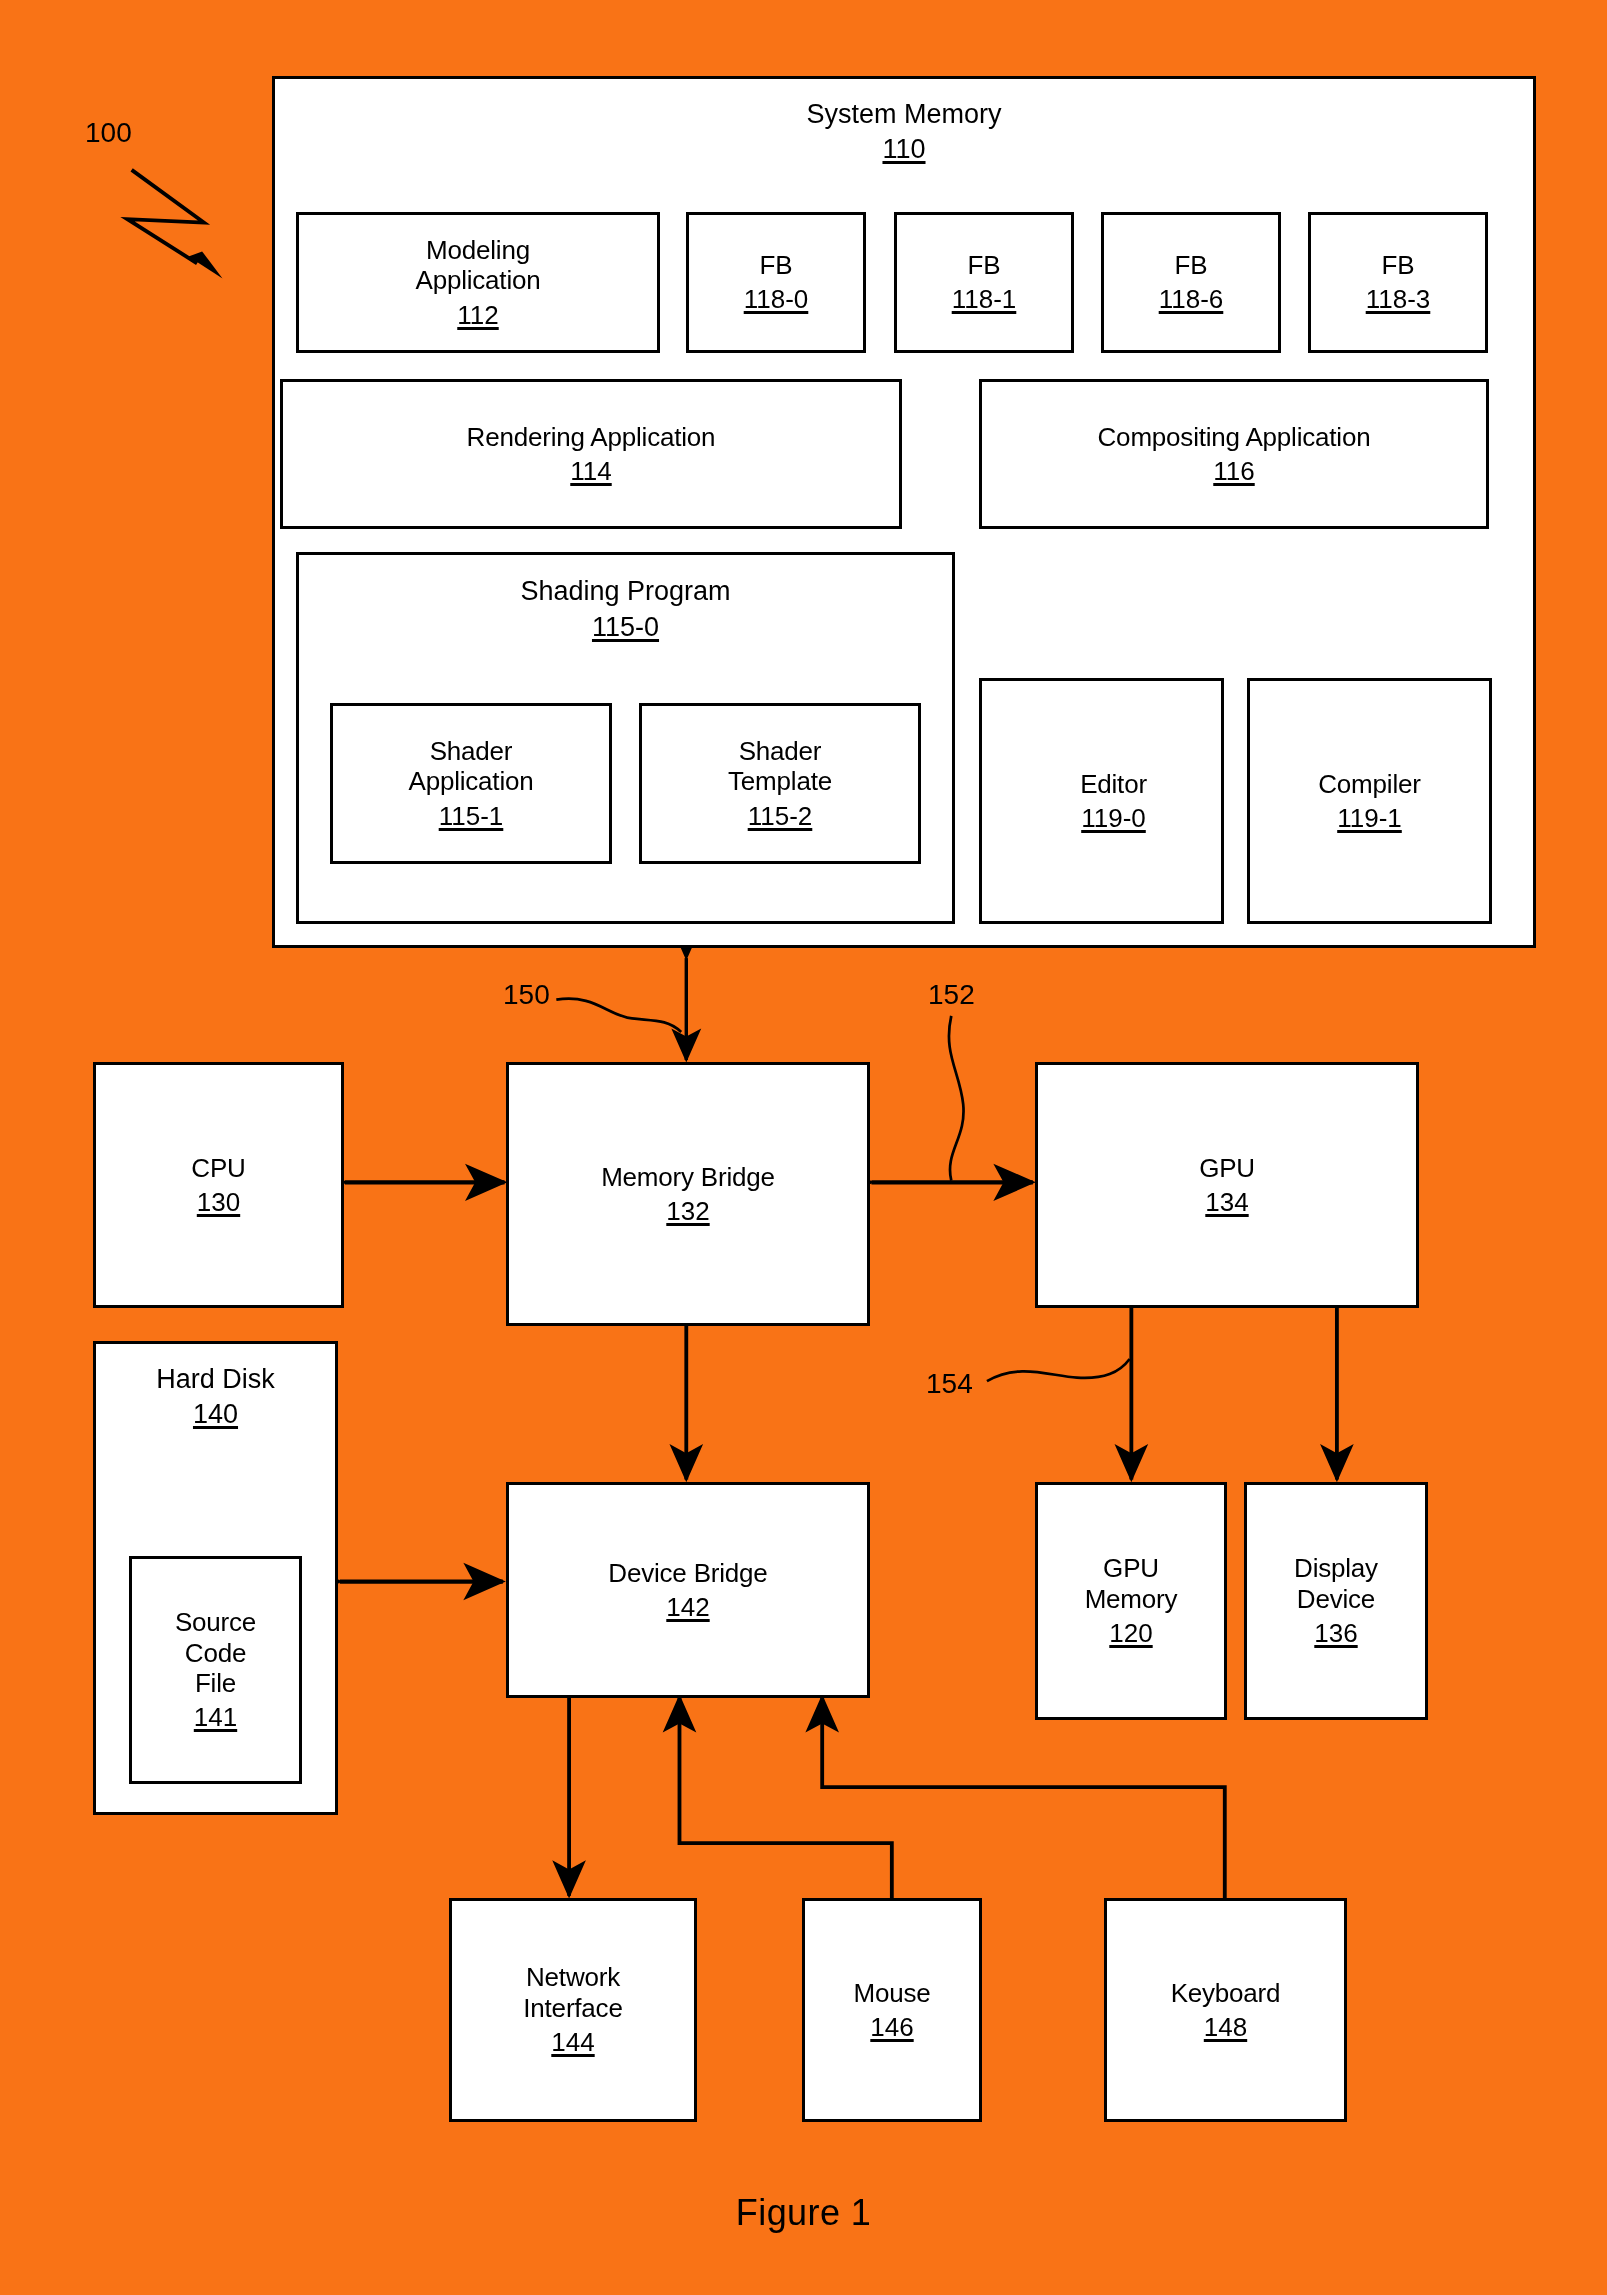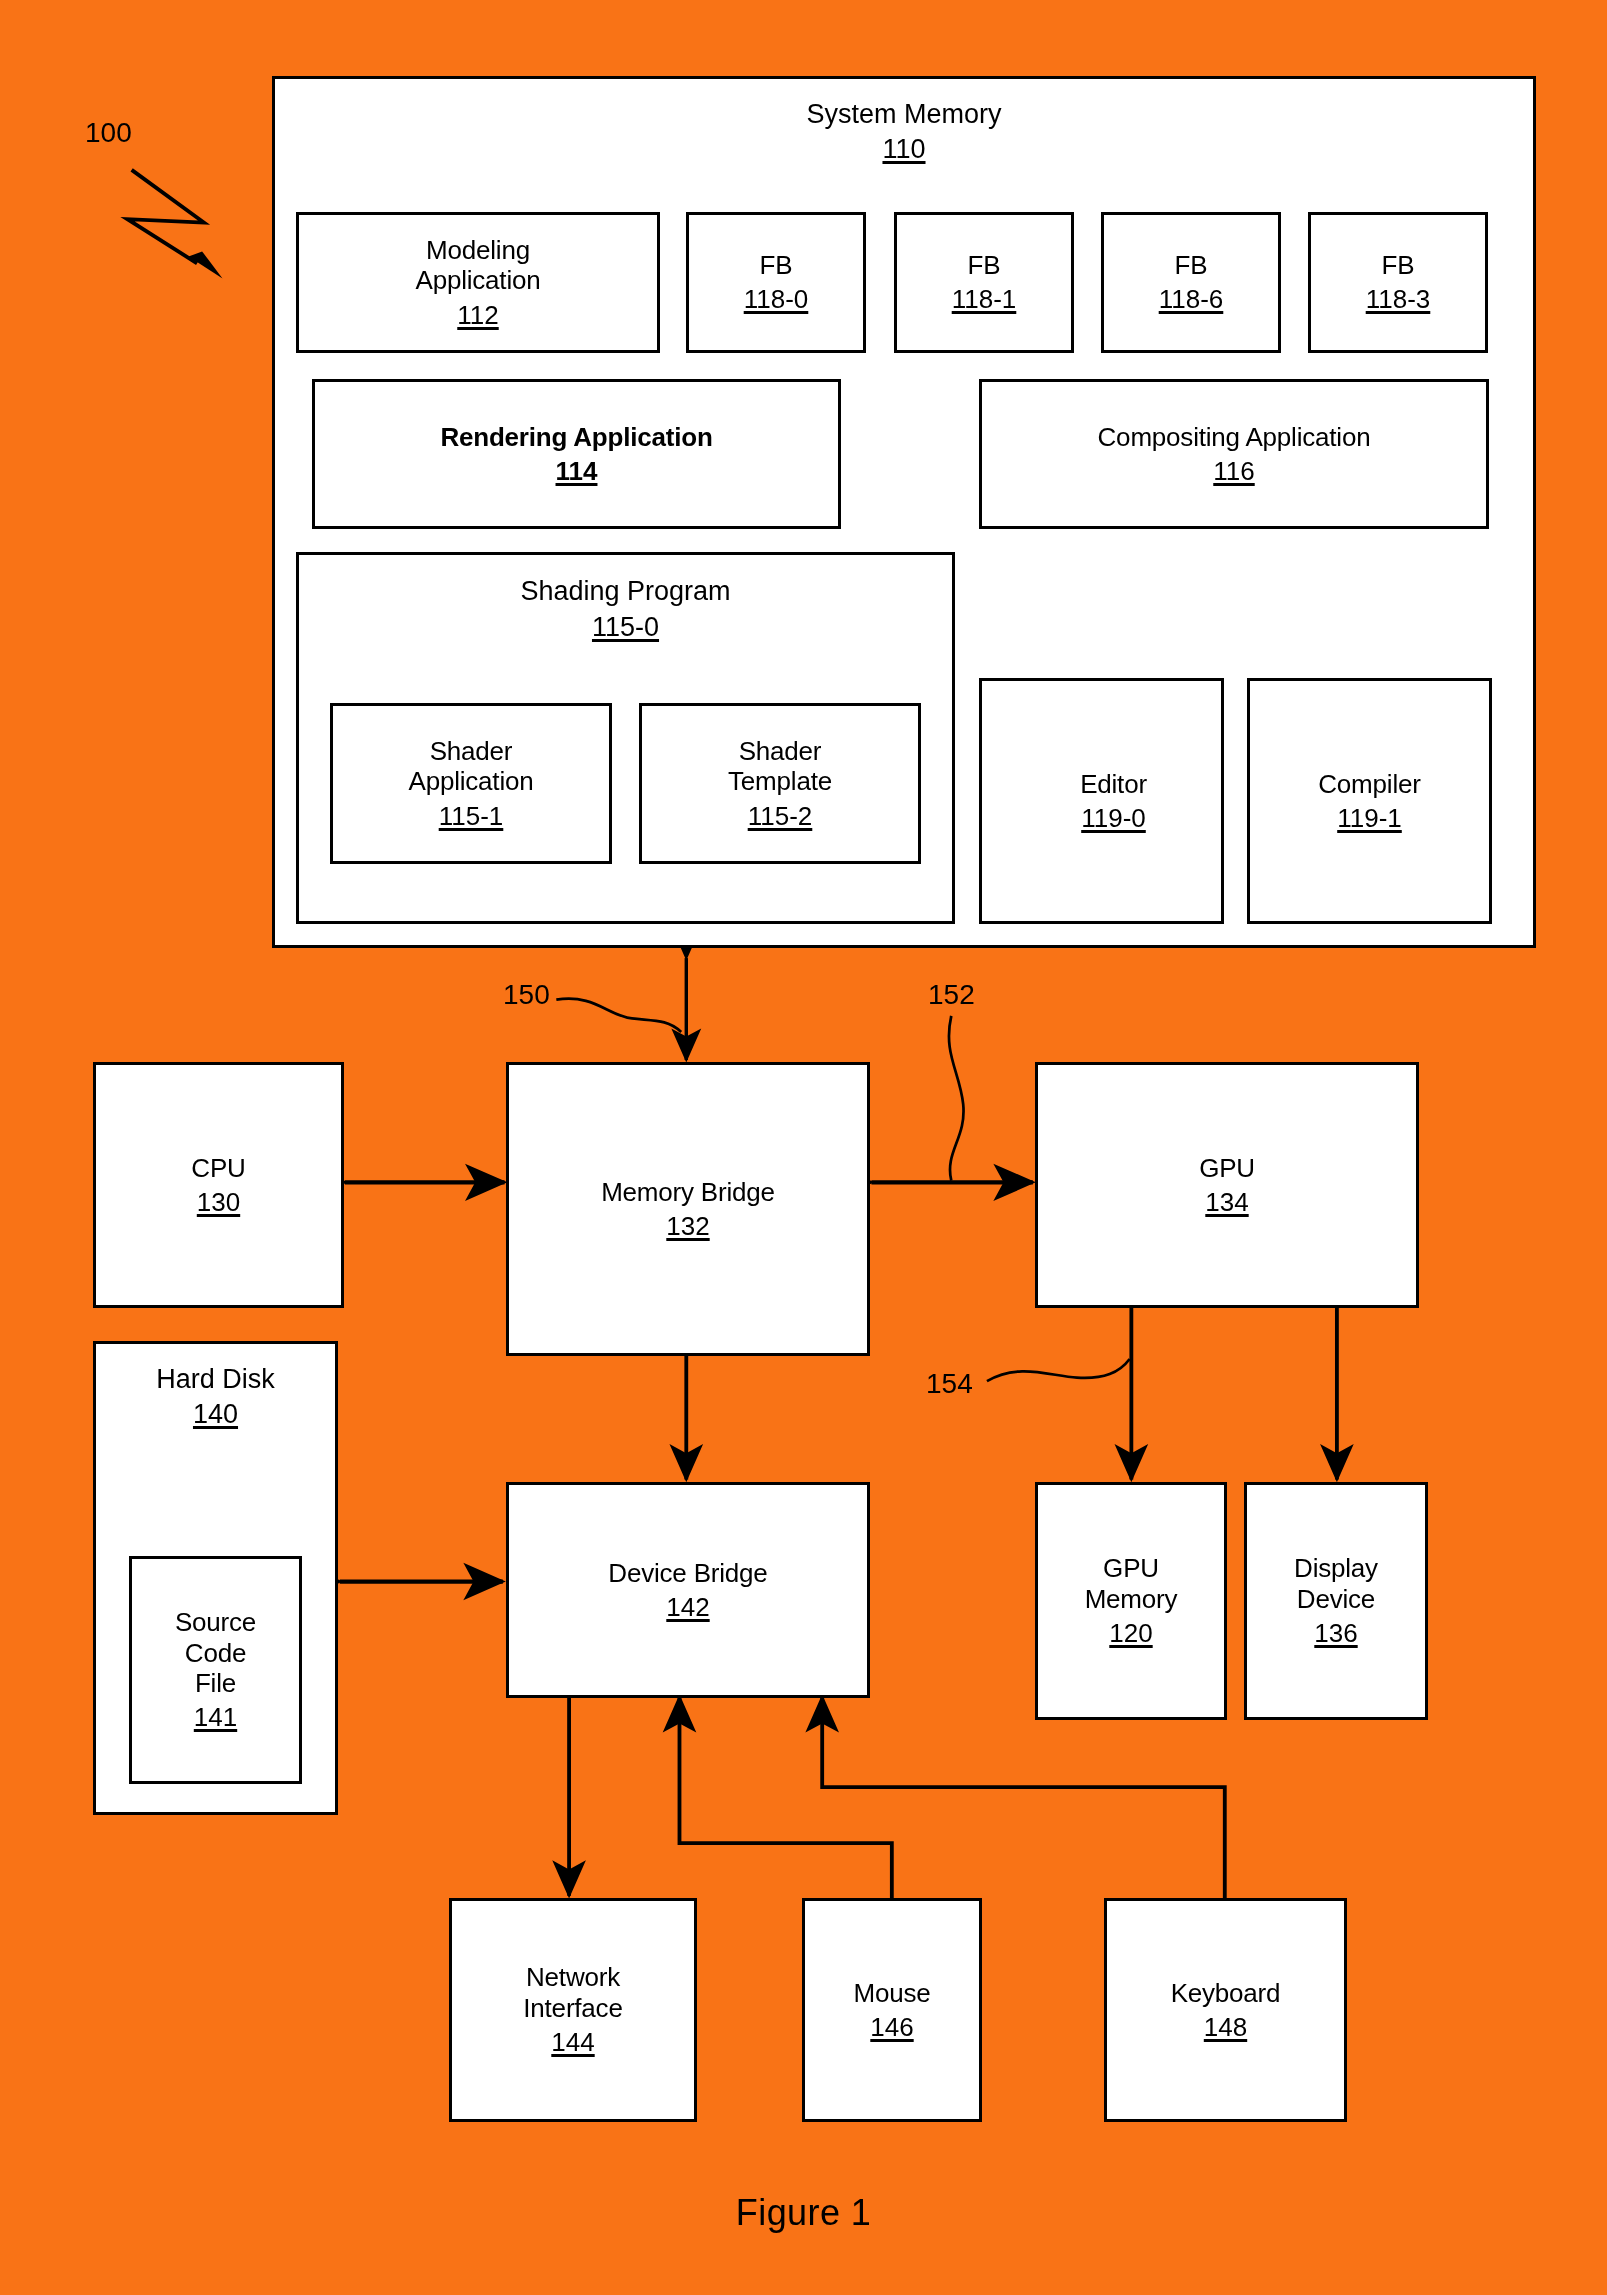--- a/index.html
+++ b/index.html
@@ -166,21 +166,21 @@
   </div>
   <div class="box thick" style="left:1101px; top:212px; width:180px; height:141px;">
     <div class="lbl">FB</div>
     <div class="num">118-6</div>
   </div>
   <div class="box thick" style="left:1308px; top:212px; width:180px; height:141px;">
     <div class="lbl">FB</div>
     <div class="num">118-3</div>
   </div>
 
-  <div class="box thick" style="left:312px; top:379px; width:529px; height:150px;font-weight:bold;">
+  <div class="box thick" style="left:280px; top:379px; width:622px; height:150px;">
     <div class="lbl">Rendering Application</div>
     <div class="num">114</div>
   </div>
 
   <div class="box thick" style="left:979px; top:379px; width:510px; height:150px;">
     <div class="lbl">Compositing Application</div>
     <div class="num">116</div>
   </div>
 
   <div class="container-box" style="left:296px; top:552px; width:659px; height:372px;">
@@ -210,21 +210,21 @@
   <div class="box thick" style="left:1247px; top:678px; width:245px; height:246px;">
     <div class="lbl">Compiler</div>
     <div class="num">119-1</div>
   </div>
 
   <div class="box thick" style="left:93px; top:1062px; width:251px; height:246px;">
     <div class="lbl">CPU</div>
     <div class="num">130</div>
   </div>
 
-  <div class="box thick" style="left:506px; top:1062px; width:364px; height:294px;">
+  <div class="box thick" style="left:506px; top:1062px; width:364px; height:264px;">
     <div class="lbl">Memory Bridge</div>
     <div class="num">132</div>
   </div>
 
   <div class="box thick" style="left:1035px; top:1062px; width:384px; height:246px;">
     <div class="lbl">GPU</div>
     <div class="num">134</div>
   </div>
 
   <div class="container-box" style="left:93px; top:1341px; width:245px; height:474px;">

